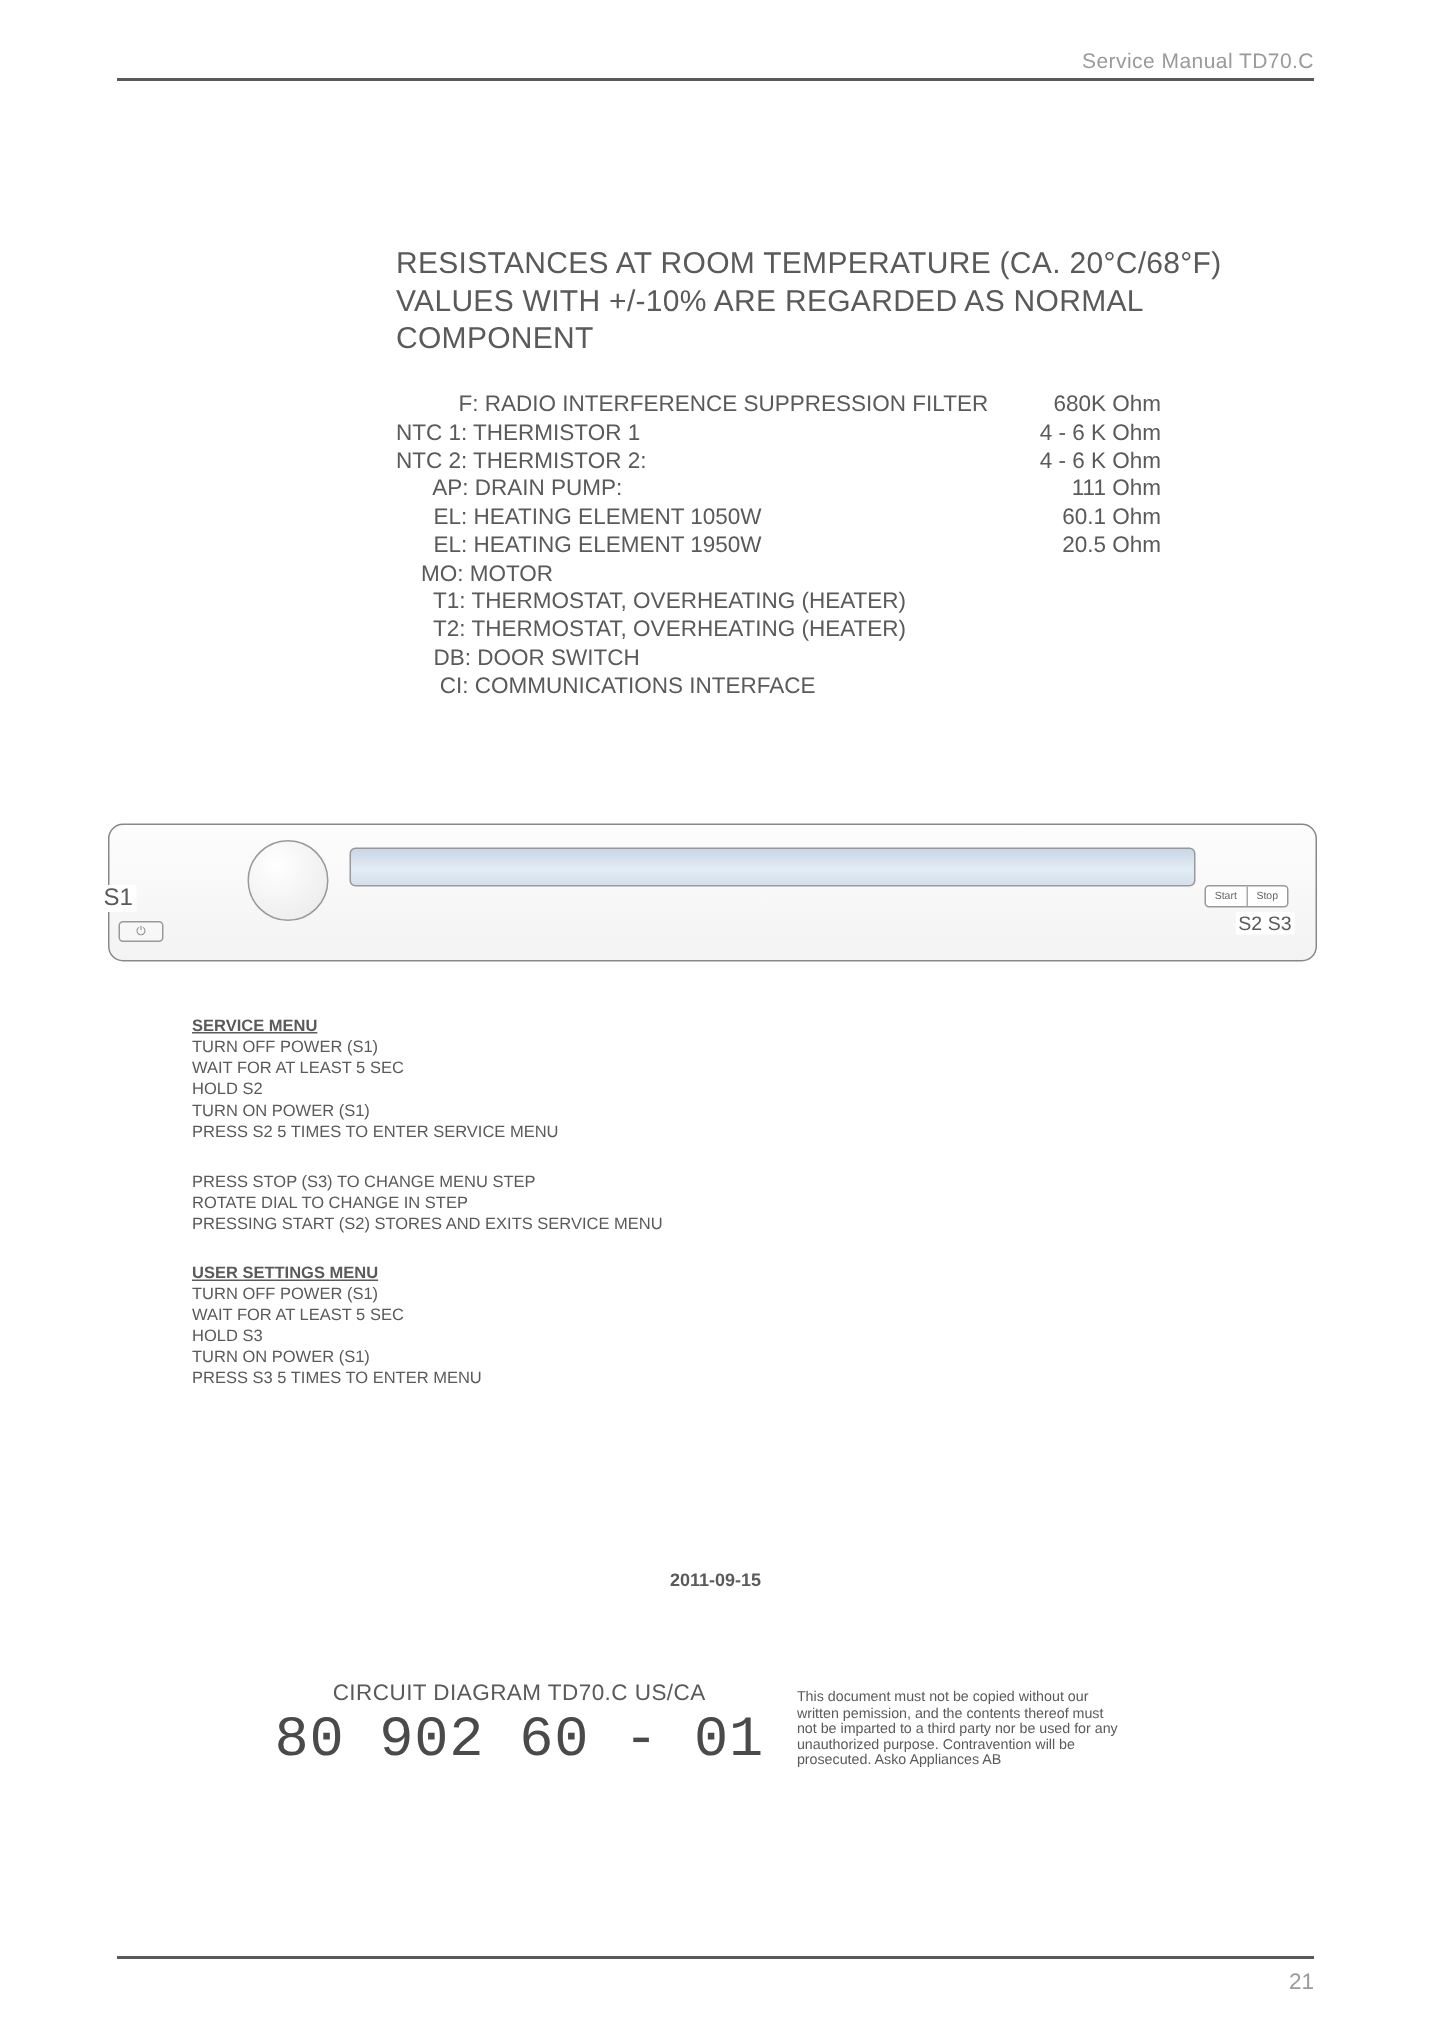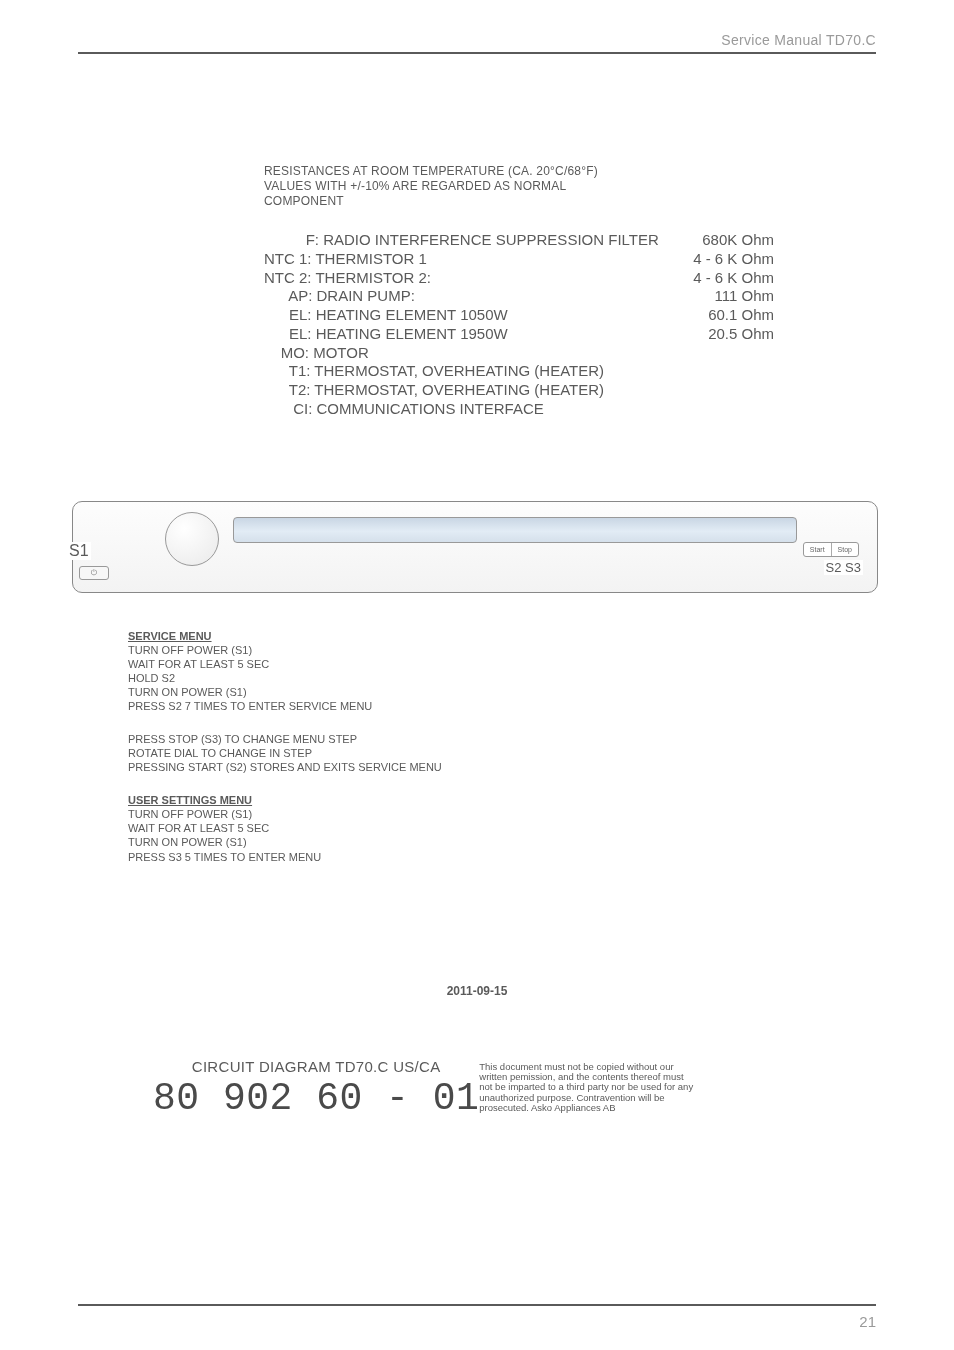--- a/index.html
+++ b/index.html
@@ -23,21 +23,21 @@
       text-align: right;
     }
     .rule {
       border: none;
       border-top: 2px solid #5a5a5a;
       margin-top: 4px;
     }
     .resistance-block {
       margin-top: 110px;
       margin-left: 186px;
-      font-size: 12px;
+      font-size: 20px;
       line-height: 1.25;
       letter-spacing: 0.2px;
     }
     .comp-list {
       margin-top: 22px;
       margin-left: 186px;
       font-size: 15px;
       line-height: 1.25;
     }
     .comp-row {
@@ -154,22 +154,23 @@
     }
     .date-line {
       margin-top: 120px;
       text-align: center;
       font-weight: bold;
       font-size: 12px;
     }
     .footer-block {
       margin-top: 60px;
       display: flex;
-      align-items: flex-start;
-      margin-left: 75px;
+      align-items: center;
+      margin-left: 105px;
+      gap: 22px;
     }
     .footer-left {
       text-align: center;
     }
     .diagram-label {
       font-size: 15px;
       color: #5a5a5a;
       letter-spacing: 0.3px;
     }
     .part-number {
@@ -248,20 +249,21 @@
       <span class="comp-value"></span>
     </div>
   <div class="comp-row">
       <span class="comp-label">      T2: THERMOSTAT, OVERHEATING (HEATER)</span>
       <span class="comp-value"></span>
     </div>
   <div class="comp-row">
       <span class="comp-value"></span>
     </div>
   <div class="comp-row">
+      <span class="comp-label">      DB: DOOR SWITCH</span>
       <span class="comp-value"></span>
     </div>
   <div class="comp-row">
       <span class="comp-label">       CI: COMMUNICATIONS INTERFACE</span>
       <span class="comp-value"></span>
     </div>
 </div>
 
 <div class="panel-wrap">
   <div class="panel-box">
@@ -278,29 +280,30 @@
     <div class="s2s3-label">S2 S3</div>
   </div>
 </div>
 
 <div class="menu-block">
   <div class="menu-heading">SERVICE MENU</div>
   <div>TURN OFF POWER (S1)</div>
   <div>WAIT FOR AT LEAST 5 SEC</div>
   <div>HOLD S2</div>
   <div>TURN ON POWER (S1)</div>
-  <div>PRESS S2 7 TIMES TO ENTER SERVICE MENU</div>
+  <div>PRESS S2 5 TIMES TO ENTER SERVICE MENU</div>
   <div class="spacer-line"></div>
   <div>PRESS STOP (S3) TO CHANGE MENU STEP</div>
   <div>ROTATE DIAL TO CHANGE IN STEP</div>
   <div>PRESSING START (S2) STORES AND EXITS SERVICE MENU</div>
   <div class="spacer-line"></div>
   <div class="menu-heading">USER SETTINGS MENU</div>
   <div>TURN OFF POWER (S1)</div>
   <div>WAIT FOR AT LEAST 5 SEC</div>
+  <div>HOLD S3</div>
   <div>TURN ON POWER (S1)</div>
   <div>PRESS S3 5 TIMES TO ENTER MENU</div>
 </div>
 
 <div class="date-line">2011-09-15</div>
 
 <div class="footer-block">
   <div class="footer-left">
     <div class="diagram-label">CIRCUIT DIAGRAM TD70.C US/CA</div>
     <div class="part-number">80 902 60 - 01</div>

